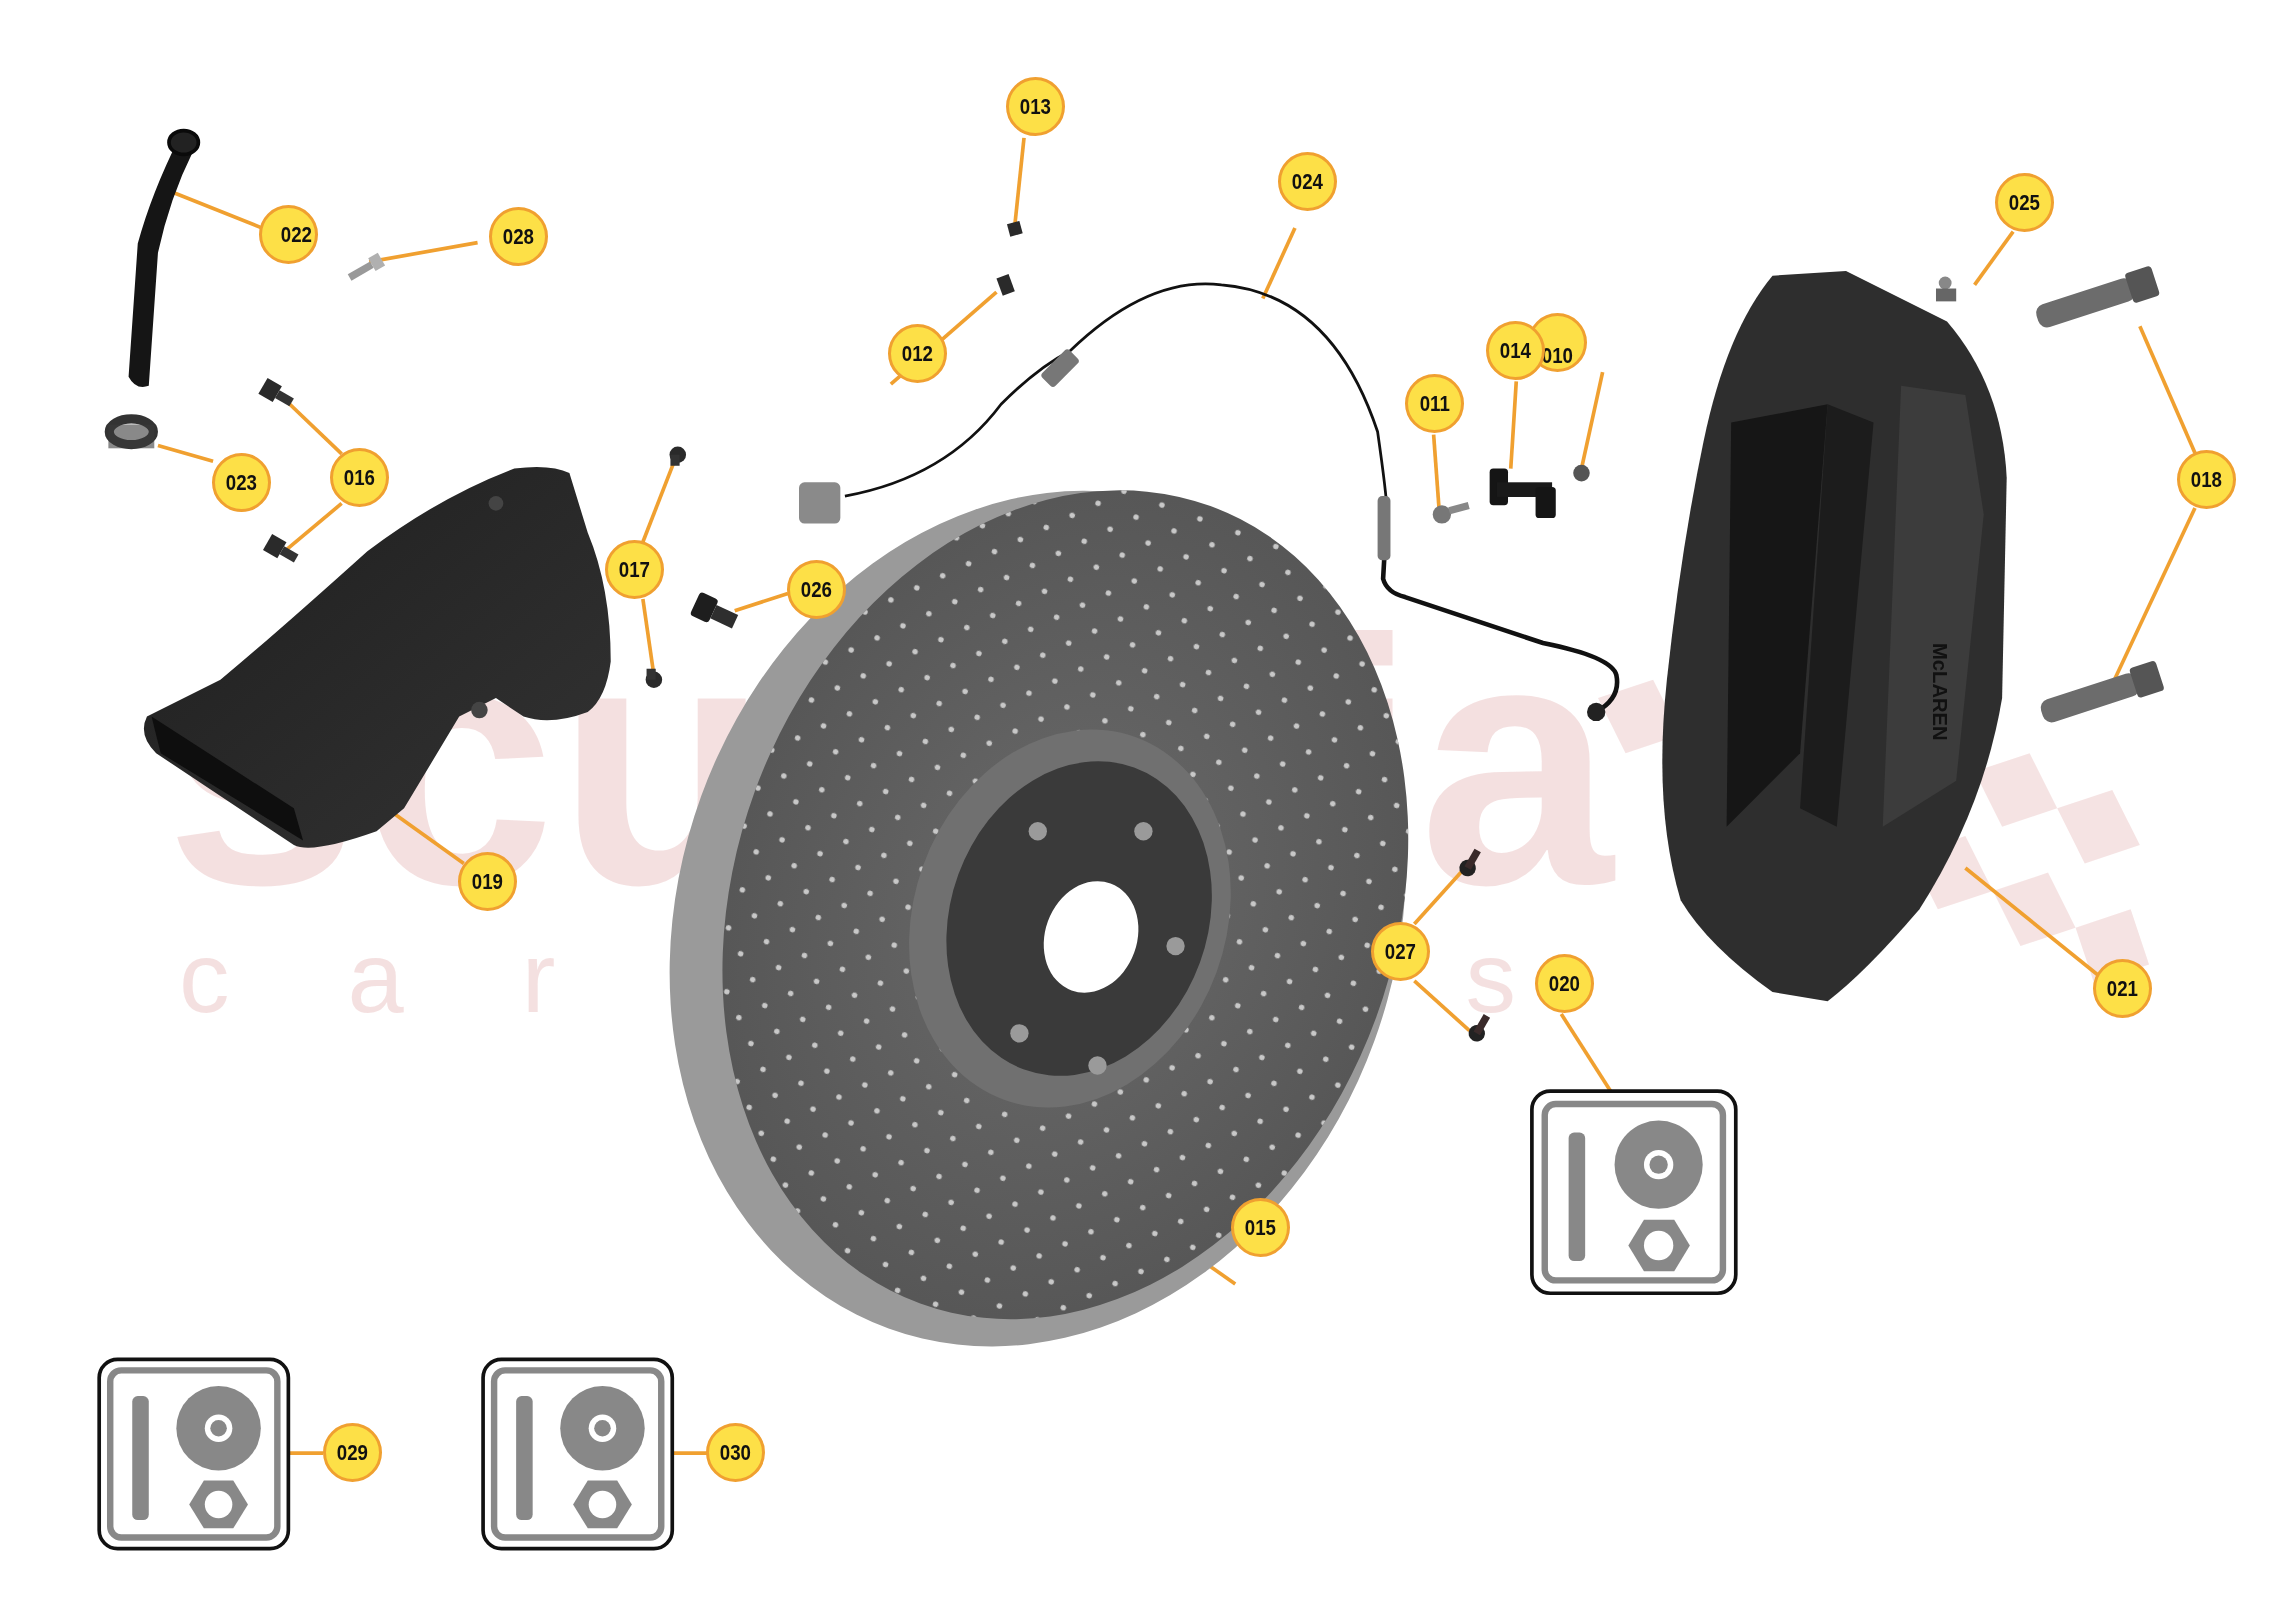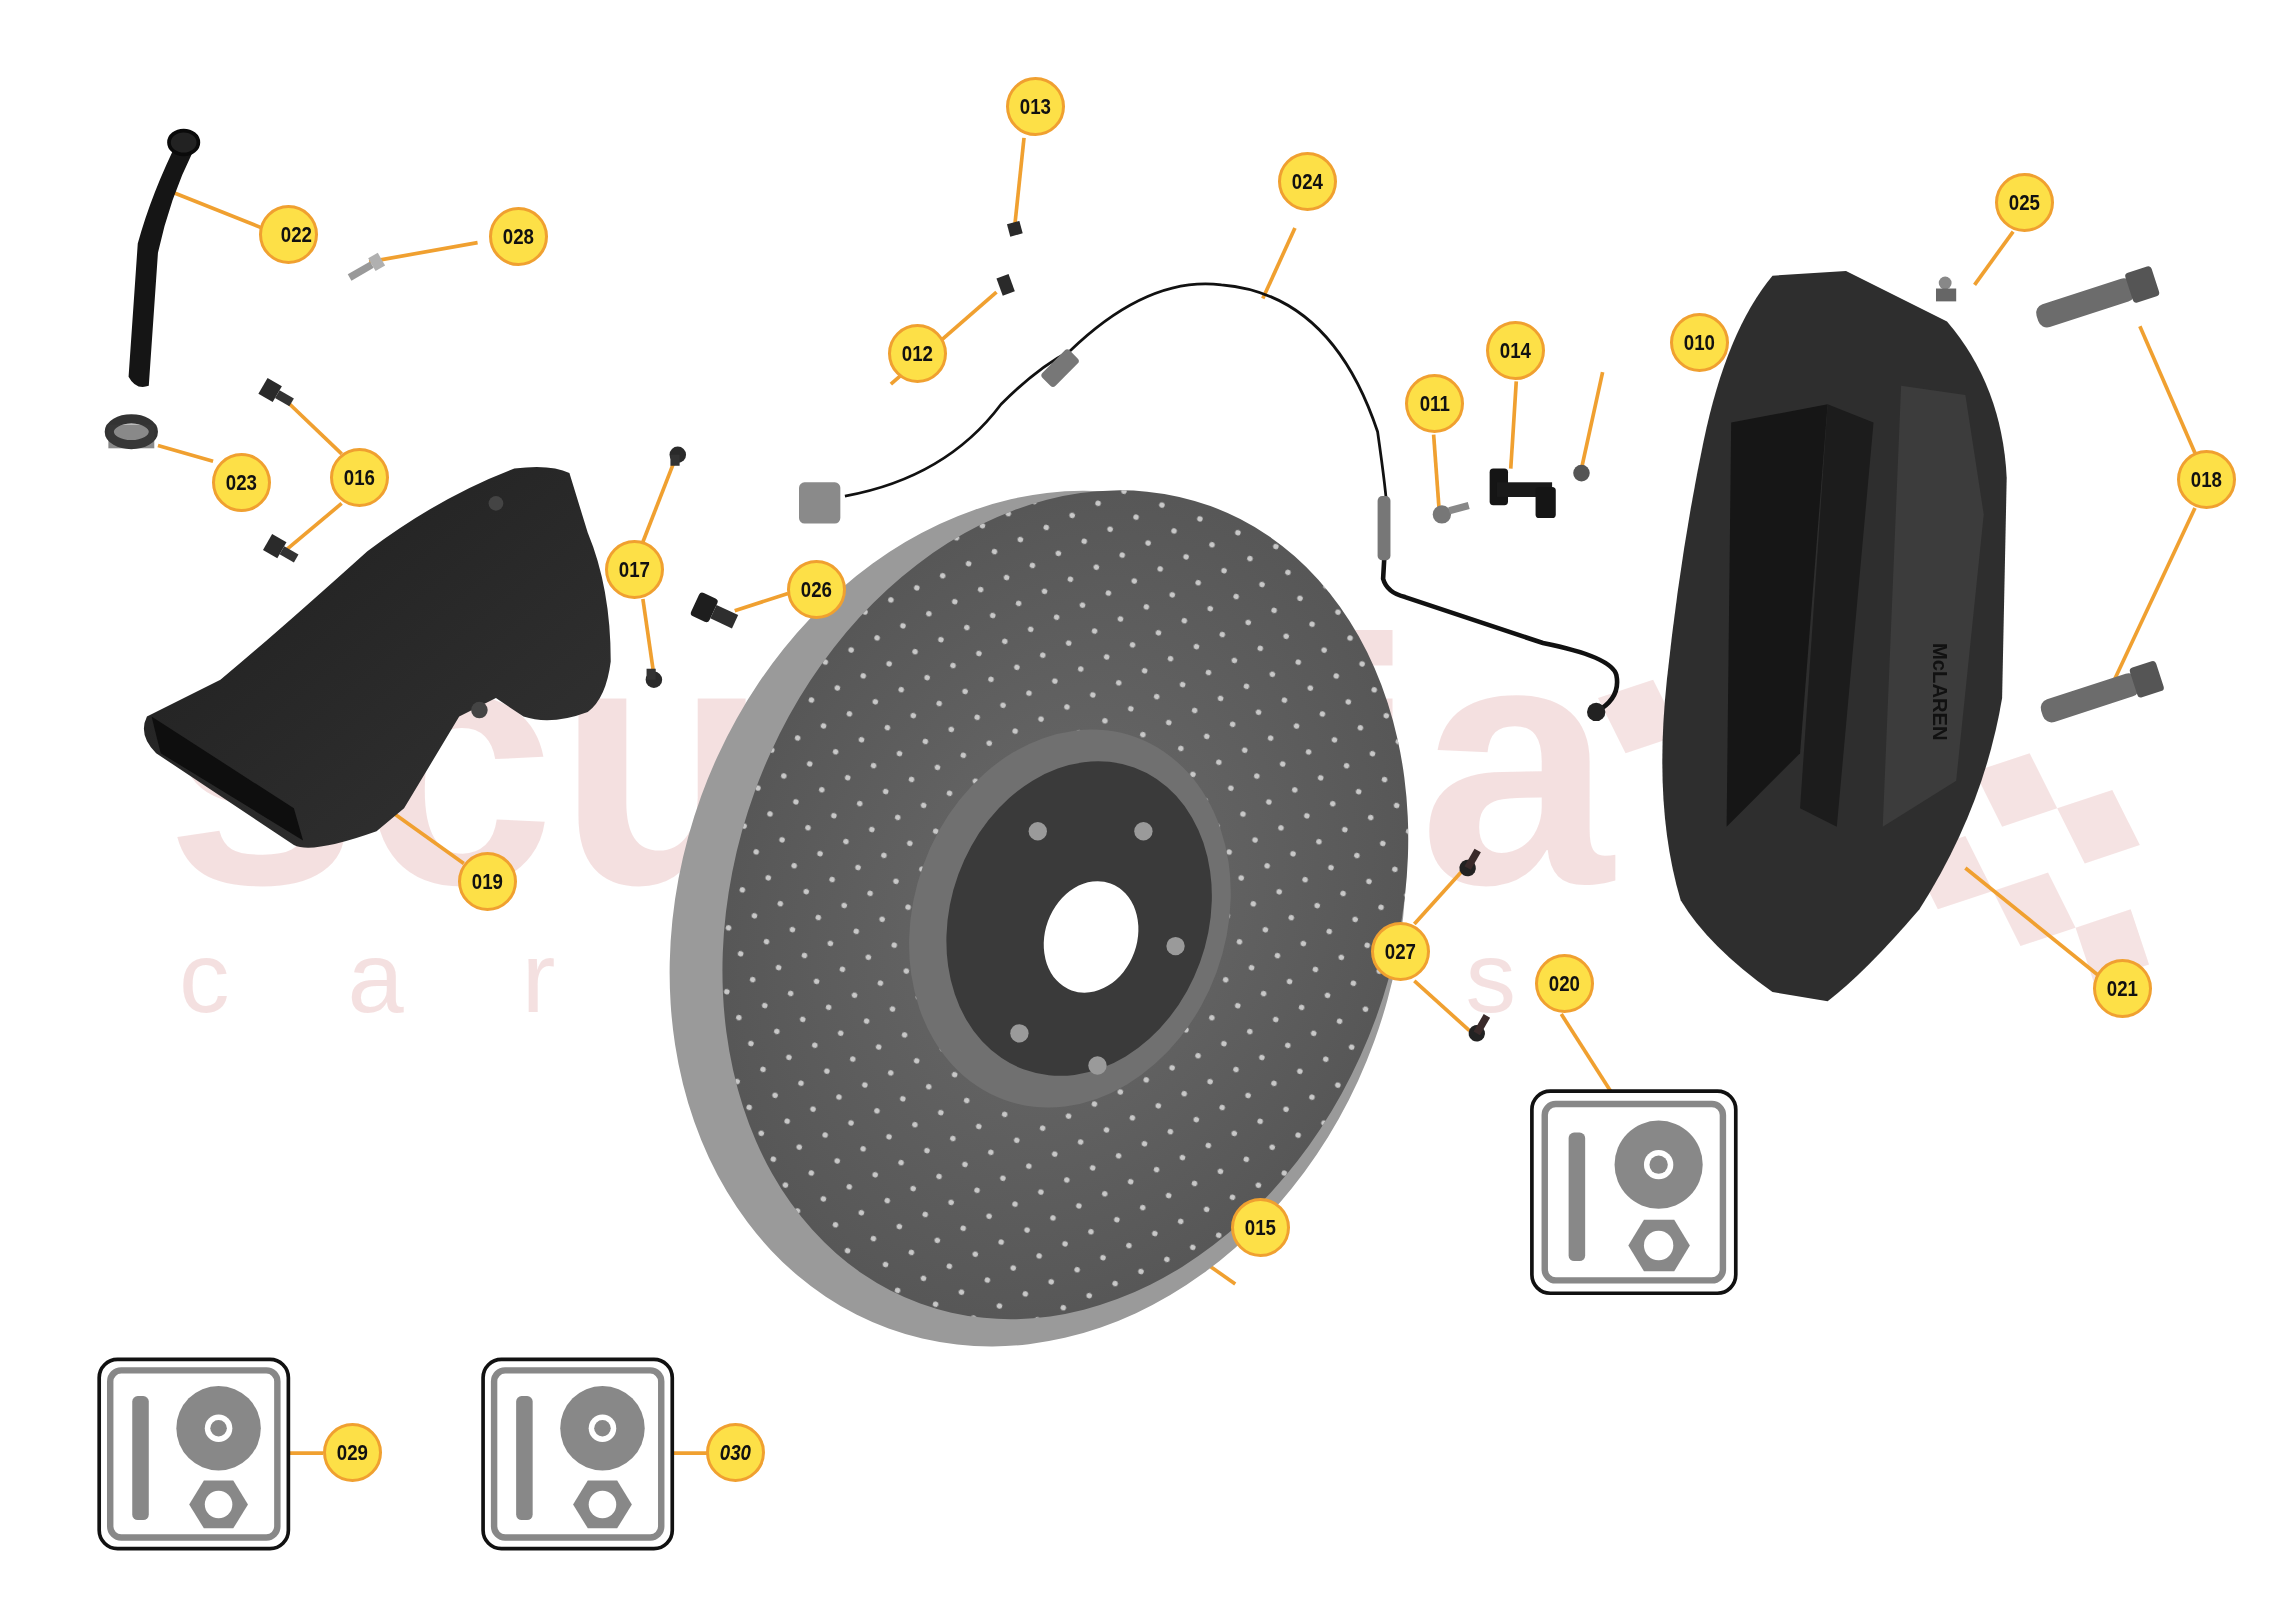--- a/index.html
+++ b/index.html
@@ -216,21 +216,21 @@
       <rect x="36" y="40" width="18" height="135" rx="6" fill="#888"></rect>
       <circle cx="130" cy="75" r="46" fill="#888"></circle>
       <circle cx="130" cy="75" r="15" fill="#fff"></circle>
       <circle cx="130" cy="75" r="9" fill="#888"></circle>
       <polygon points="114,132 146,132 162,158 146,184 114,184 98,158" fill="#888"></polygon>
       <circle cx="130" cy="158" r="15" fill="#fff"></circle>
     </g>
   </svg>
 
   <div id="callouts">
-    <div class="callout" style="left: 1700px; top: 343px; border-color: rgb(240, 160, 48);">
+    <div class="callout" style="left: 1558px; top: 343px; border-color: rgb(240, 160, 48); align-items: flex-end;">
         <span>010</span>
       </div>
     <div class="callout" style="left: 1435px; top: 404px; border-color: rgb(240, 160, 48);">
         <span>011</span>
       </div>
     <div class="callout" style="left: 918px; top: 354px; border-color: rgb(240, 160, 48);">
         <span>012</span>
       </div>
     <div class="callout" style="left: 1036px; top: 107px; border-color: rgb(240, 160, 48);">
         <span>013</span>
@@ -276,18 +276,18 @@
       </div>
     <div class="callout" style="left: 1401px; top: 952px; border-color: rgb(240, 160, 48);">
         <span>027</span>
       </div>
     <div class="callout" style="left: 519px; top: 237px; border-color: rgb(240, 160, 48);">
         <span>028</span>
       </div>
     <div class="callout" style="left: 353px; top: 1453px; border-color: rgb(240, 160, 48);">
         <span>029</span>
       </div>
-    <div class="callout" style="left: 736px; top: 1453px; border-color: rgb(240, 160, 48); font-style: italic;">
+    <div class="callout" style="left: 736px; top: 1453px; border-color: rgb(240, 160, 48);">
         <span>030</span>
       </div>
   </div>
 </div>
 
 
 </body></html>

